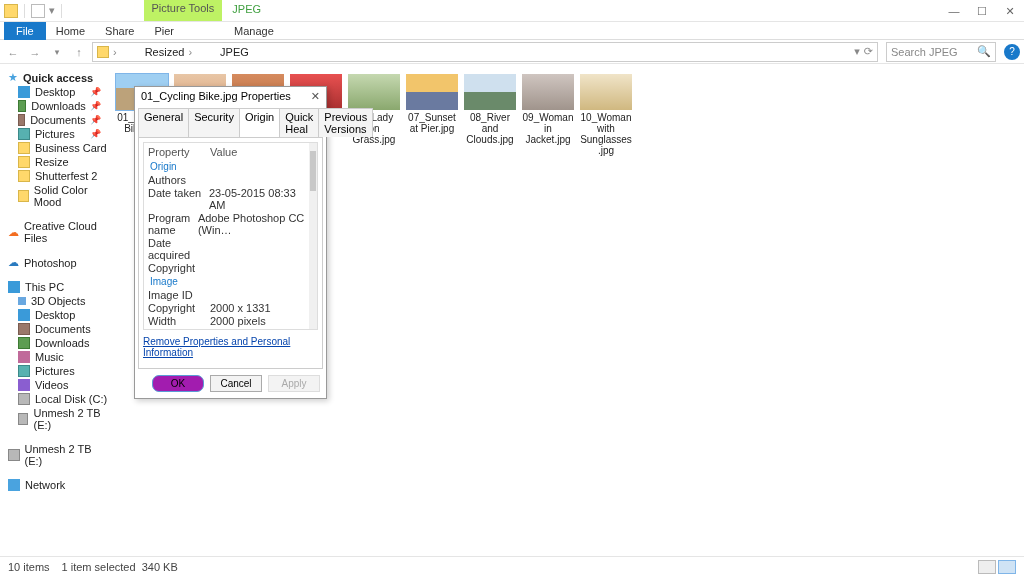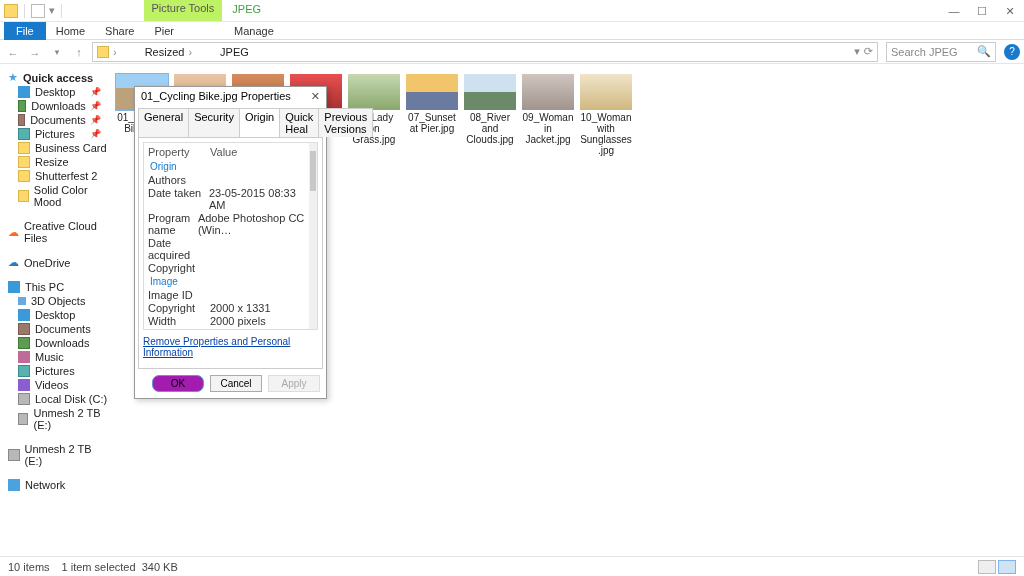--- a/index.html
+++ b/index.html
@@ -182,21 +182,21 @@
     </div>
     <div class="side-group">
         <div class="side-item">
           <span class="i-cloud">☁</span>
           <span>Creative Cloud Files</span>
         </div>
       </div>
     <div class="side-group">
         <div class="side-item">
           <span style="color:#2a7abf;">☁</span>
-          <span>OneDrive</span>
+          <span>Photoshop</span>
         </div>
       </div>
     <div class="side-group">
       <div class="side-item">
           <span class="ico i-desk"></span>
           <span>This PC</span>
         </div>
       <div class="side-item" style="padding-left:10px;">
           <span class="ico i-link"></span>
           <span>3D Objects</span>

